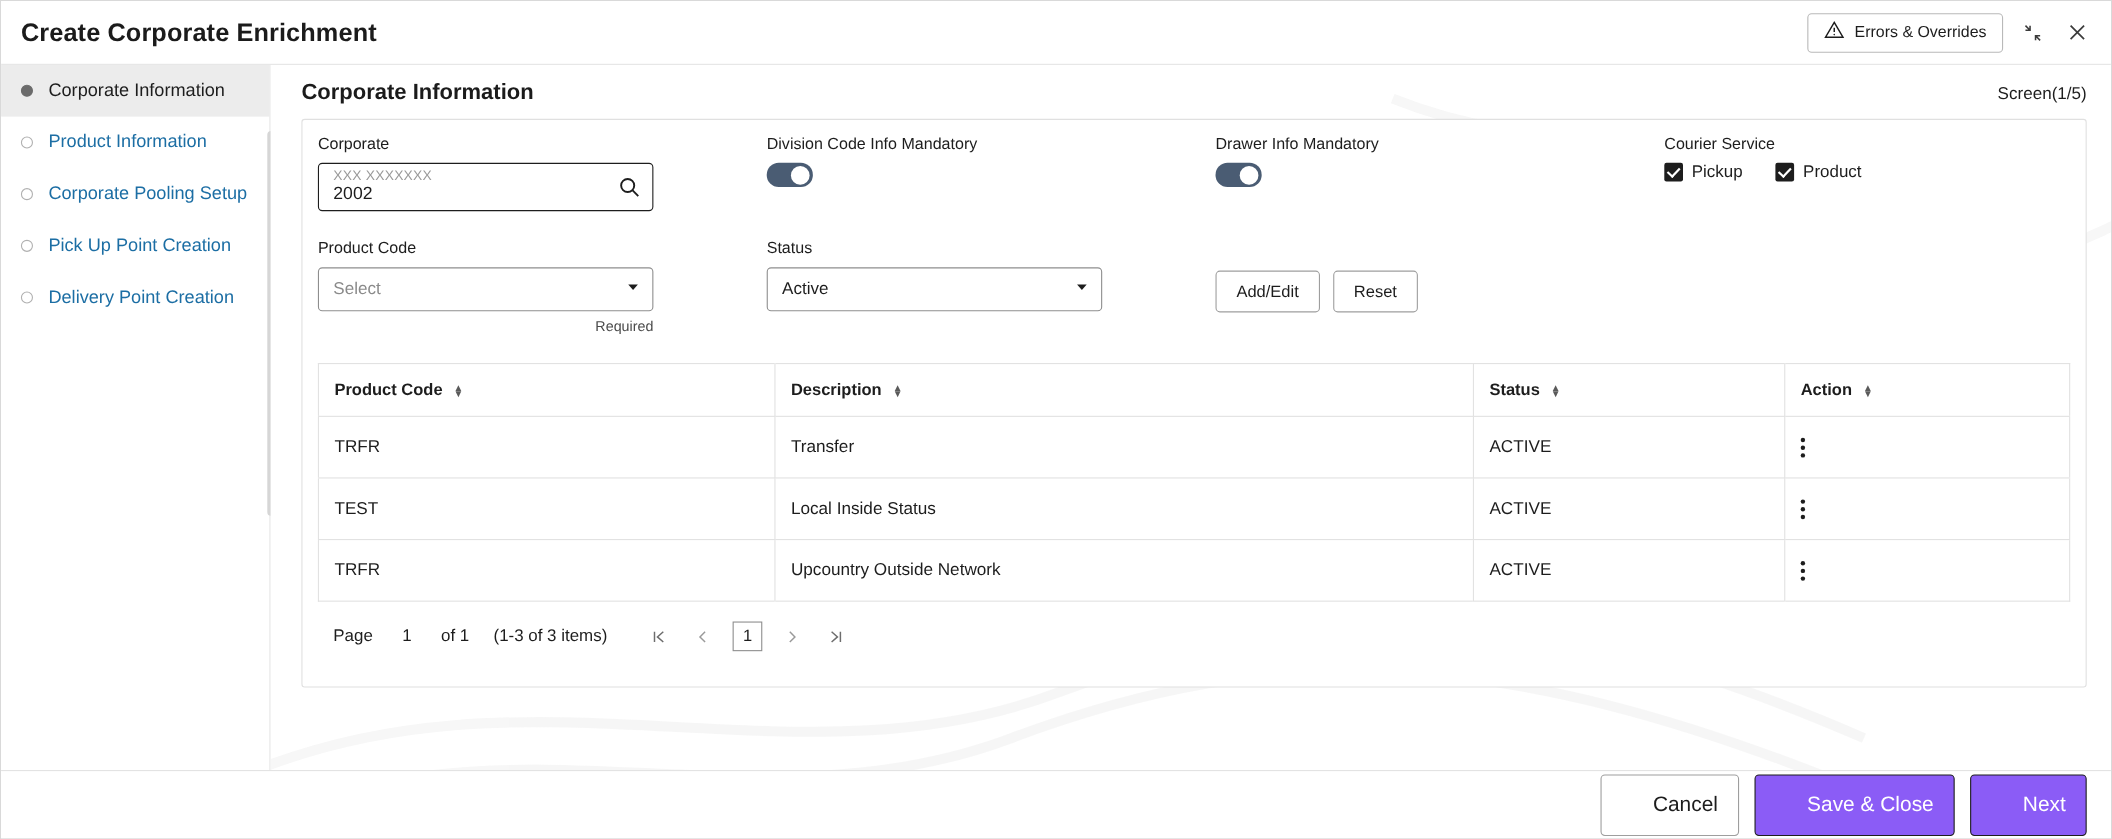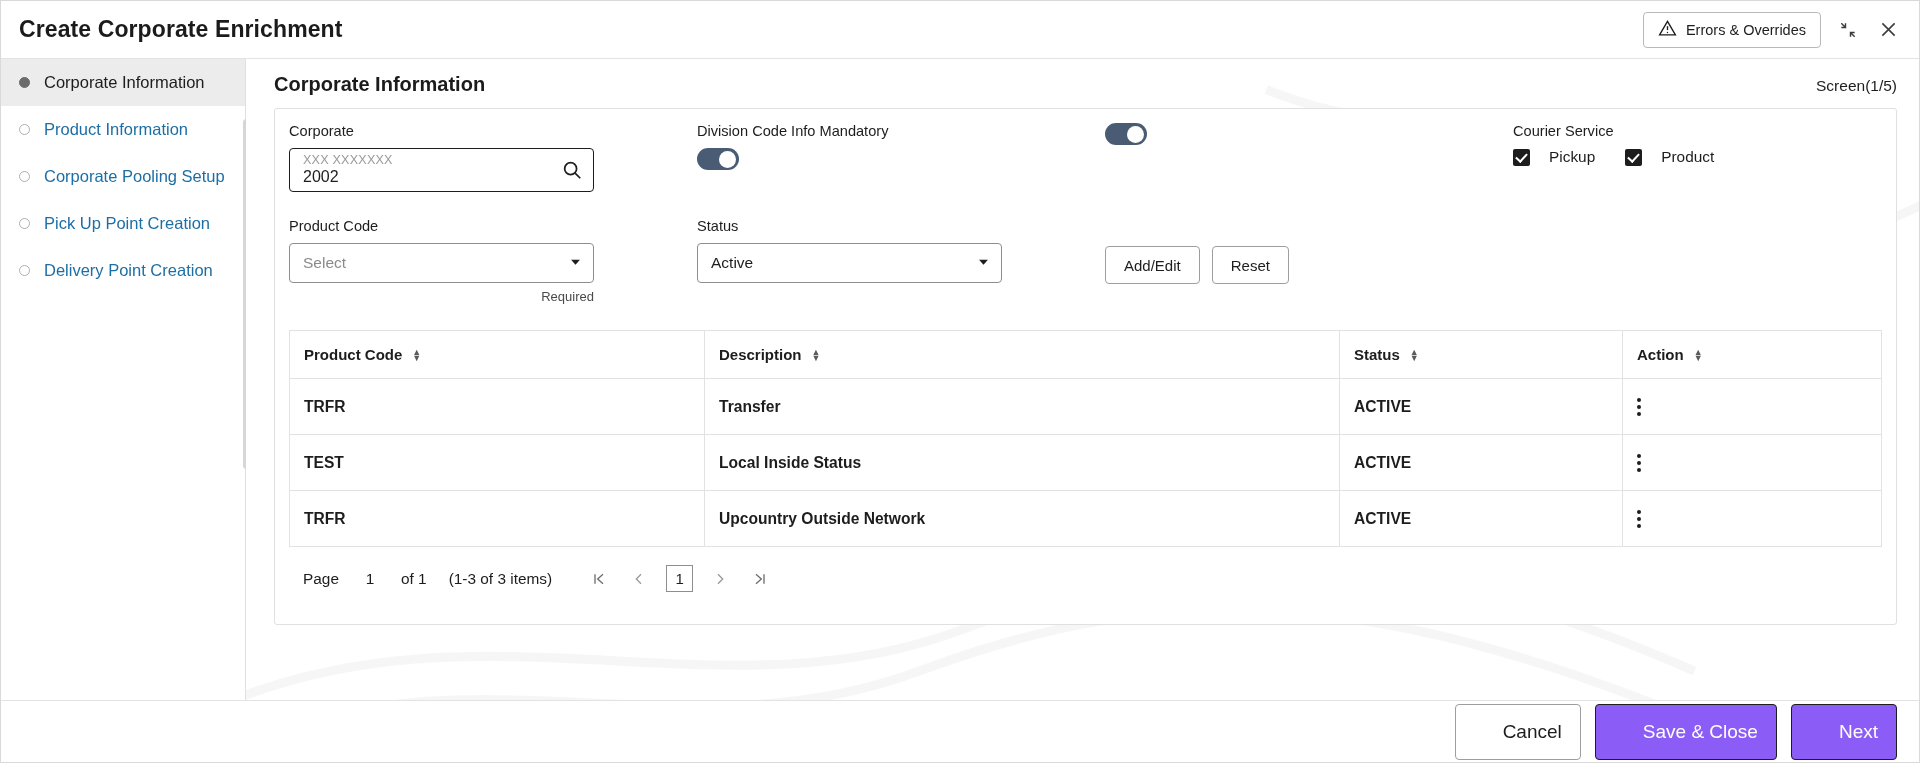--- a/index.html
+++ b/index.html
@@ -200,21 +200,21 @@
   }
   .toggle .knob {
     position: absolute;
     width: 17px; height: 17px;
     border-radius: 50%;
     background: #fff;
     top: 2.5px; left: 22px;
   }
   
   .cbx-row { display: flex; align-items: center; gap: 30px; }
-  .cbx { display: flex; align-items: flex-end; gap: 19px; cursor: pointer; }
+  .cbx { display: flex; align-items: flex-start; gap: 8px; cursor: pointer; }
   .cbx .box {
     width: 17px; height: 17px;
     background: #1d1d1d;
     border-radius: 2px;
     position: relative;
     flex: 0 0 17px;
   }
   .cbx .box::after {
     content: "";
     position: absolute;
@@ -247,21 +247,21 @@
     border: 1px solid #e2e2e2;
     border-radius: 2px;
     width: 100%;
     border-collapse: collapse;
   }
   .table th, .table td {
     text-align: left;
     padding: 0 14px;
     border-right: 1px solid #e2e2e2;
     border-bottom: 1px solid #e2e2e2;
-    font-weight: bold;
+    font-weight: normal;
   }
   .table th {
     height: 48px;
     font-size: 15px;
     font-weight: bold;
     color: #1d1d1d;
     background: #fff;
   }
   .table td {
     height: 56px;
@@ -412,20 +412,21 @@
               </span>
             </div>
           </div>
 
           <div class="field">
             <label class="label">Division Code Info Mandatory</label>
             <div class="toggle"><span class="knob"></span></div>
           </div>
 
           <div class="field">
+            <label class="label">Drawer Info Mandatory</label>
             <div class="toggle"><span class="knob"></span></div>
           </div>
 
           <div class="field">
             <label class="label">Courier Service</label>
             <div class="cbx-row">
               <div class="cbx">
                 <span class="box"></span>
                 <span>Pickup</span>
               </div>

